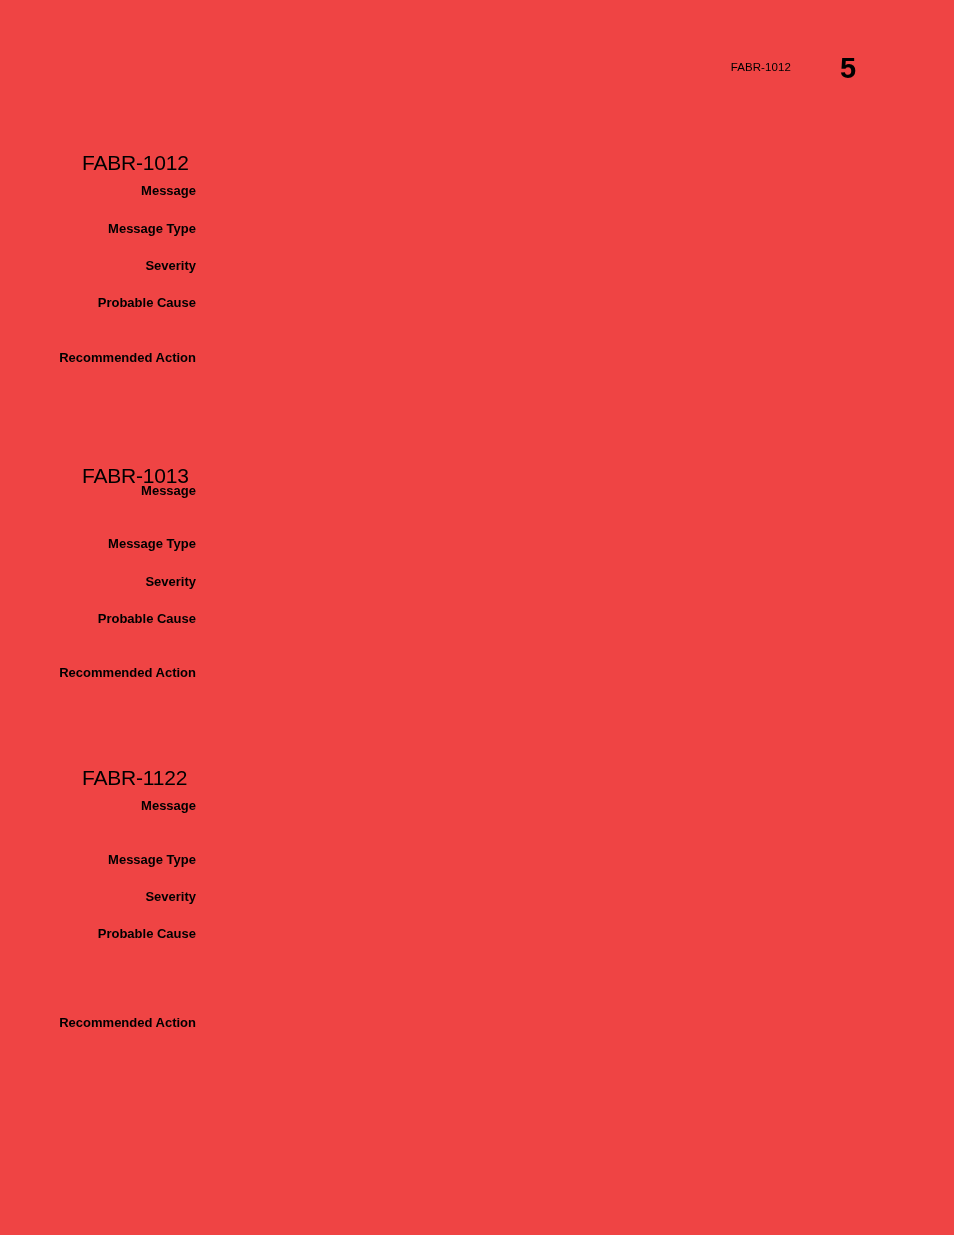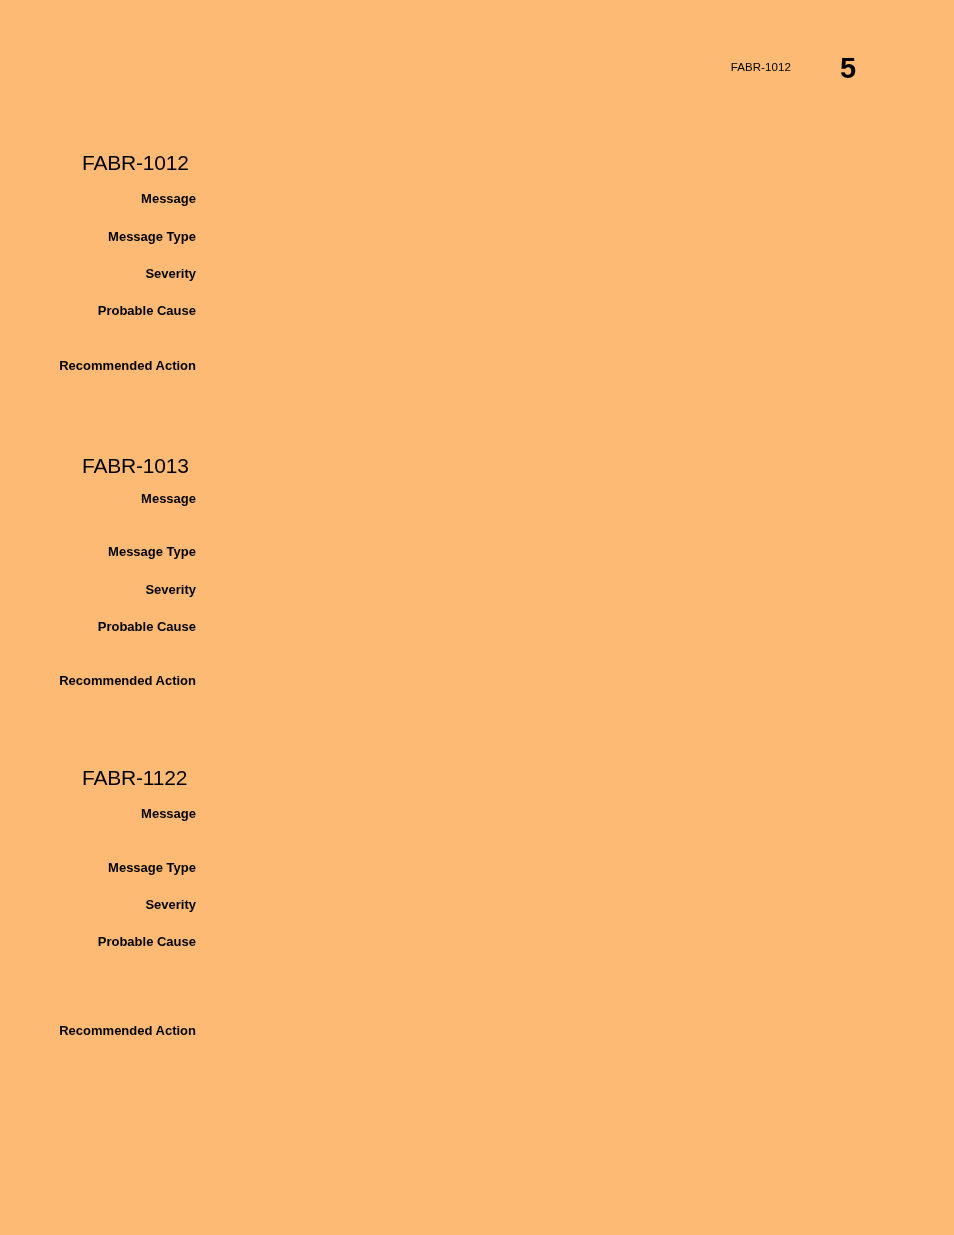--- a/index.html
+++ b/index.html
@@ -11,21 +11,21 @@
   body {
     font-family: "Liberation Sans", sans-serif;
     color: #000000;
     -webkit-font-smoothing: antialiased;
   }
 
   .page {
     position: relative;
     width: 954px;
     height: 1235px;
-    background: #fdba74;
+    background: #ef4444;
     overflow: hidden;
     box-sizing: border-box;
   }
 
   
   .page-header {
     position: absolute;
     top: 57px;
     left: 0;
     width: 954px;
@@ -82,21 +82,21 @@
 
   
   .field {
     position: absolute;
     left: 0;
     width: 954px;
   }
   .field-label {
     position: absolute;
     left: 0;
-    top: 8px;
+    top: 0;
     width: 196px;
     text-align: right;
     font-size: 13px;
     font-weight: bold;
     line-height: 18.5px;
     color: #000000;
   }
   .field-value {
     position: absolute;
     left: 212px;
@@ -138,21 +138,21 @@
         <div class="field" style="top: 294px;">
           <div class="field-label">Probable Cause</div>
           <div class="field-value"></div>
         </div>
         <div class="field" style="top: 349px;">
           <div class="field-label">Recommended Action</div>
           <div class="field-value"></div>
         </div>
       </div>
       <div class="msg-section" style="top: 0px;">
-        <h2 class="section-title" style="top: 436px;">FABR-1013</h2>
+        <h2 class="section-title" style="top: 446px;">FABR-1013</h2>
         <div class="field" style="top: 482px;">
           <div class="field-label">Message</div>
           <div class="field-value"></div>
         </div>
         <div class="field" style="top: 535px;">
           <div class="field-label">Message Type</div>
           <div class="field-value"></div>
         </div>
         <div class="field" style="top: 573px;">
           <div class="field-label">Severity</div>

